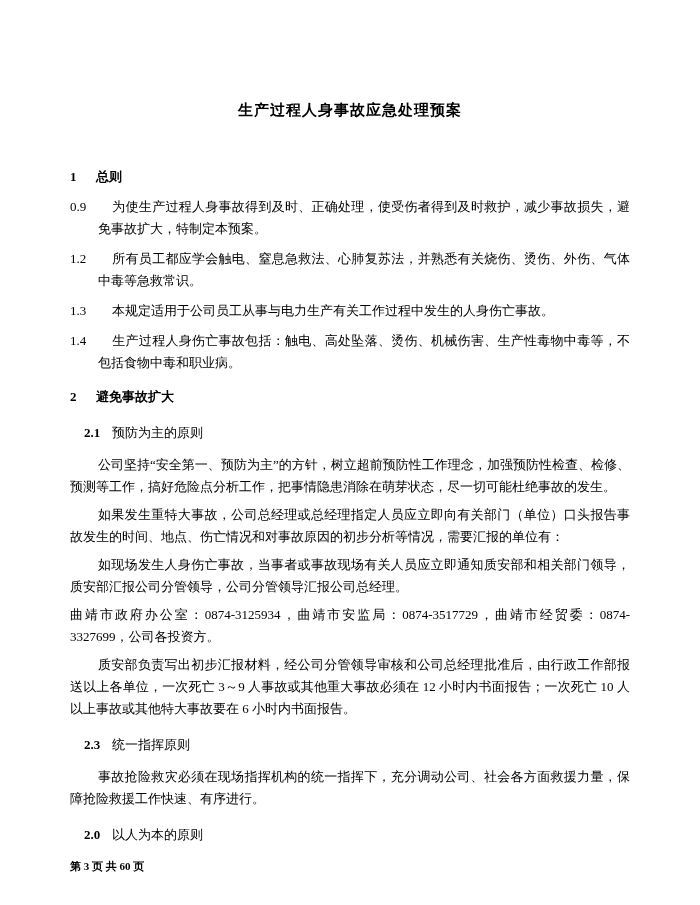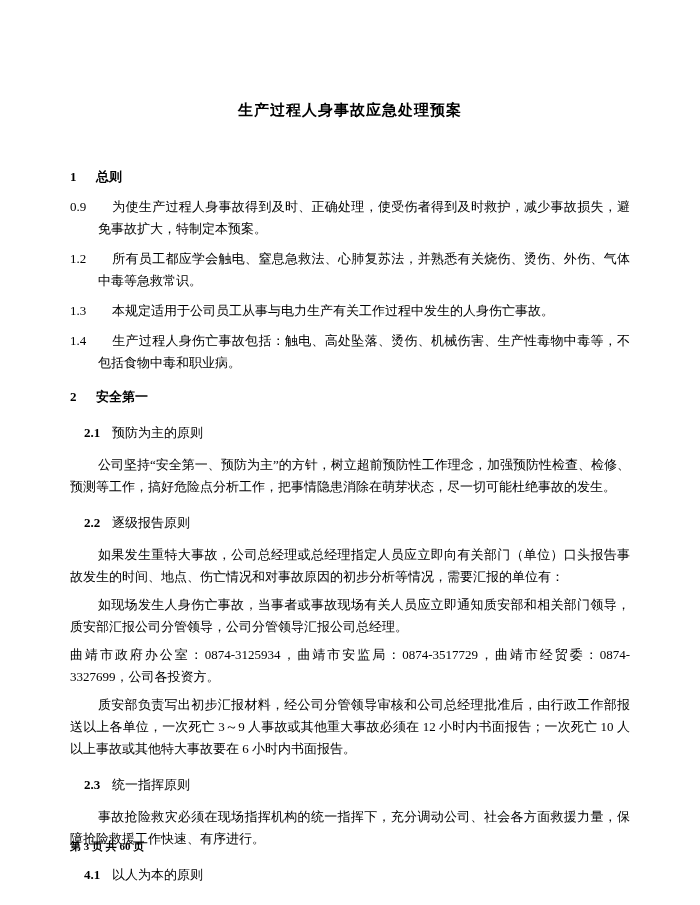--- a/index.html
+++ b/index.html
@@ -61,21 +61,21 @@
     margin: 6px 0;
     text-indent: 28px;
     text-align: justify;
   }
   .para.no-indent {
     text-indent: 0;
   }
   .footer {
     position: absolute;
     left: 70px;
-    bottom: 52px;
+    bottom: 32px;
     font-size: 11px;
     font-weight: bold;
     line-height: 14px;
   }
 </style>
 </head>
 <body>
 
 <div class="page">
 
@@ -95,40 +95,37 @@
 
   <div class="item">
     <span class="item-num">1.3</span><span>本规定适用于公司员工从事与电力生产有关工作过程中发生的人身伤亡事故。</span>
   </div>
 
   <div class="item">
     <span class="item-num">1.4</span><span>生产过程人身伤亡事故包括：触电、高处坠落、烫伤、机械伤害、生产性毒物中毒等，不包括食物中毒和职业病。</span>
   </div>
 
   <div class="sec-heading">
-    <span class="sec-num">2</span><span>安全第一</span>
+    <span class="sec-num">2</span><span>避免事故扩大</span>
   </div>
 
   <div class="subheading">
     <span class="sub-num">2.1</span><span>预防为主的原则</span>
   </div>
   <div class="para">公司坚持“安全第一、预防为主”的方针，树立超前预防性工作理念，加强预防性检查、检修、预测等工作，搞好危险点分析工作，把事情隐患消除在萌芽状态，尽一切可能杜绝事故的发生。</div>
 
-  <div class="subheading">
-    <span class="sub-num">2.2</span><span>逐级报告原则</span>
-  </div>
   <div class="para">如果发生重特大事故，公司总经理或总经理指定人员应立即向有关部门（单位）口头报告事故发生的时间、地点、伤亡情况和对事故原因的初步分析等情况，需要汇报的单位有：</div>
   <div class="para">如现场发生人身伤亡事故，当事者或事故现场有关人员应立即通知质安部和相关部门领导，质安部汇报公司分管领导，公司分管领导汇报公司总经理。</div>
   <div class="para no-indent">曲靖市政府办公室：0874-3125934，曲靖市安监局：0874-3517729，曲靖市经贸委：0874-3327699，公司各投资方。</div>
   <div class="para">质安部负责写出初步汇报材料，经公司分管领导审核和公司总经理批准后，由行政工作部报送以上各单位，一次死亡 3～9 人事故或其他重大事故必须在 12 小时内书面报告；一次死亡 10 人以上事故或其他特大事故要在 6 小时内书面报告。</div>
 
   <div class="subheading">
     <span class="sub-num">2.3</span><span>统一指挥原则</span>
   </div>
   <div class="para">事故抢险救灾必须在现场指挥机构的统一指挥下，充分调动公司、社会各方面救援力量，保障抢险救援工作快速、有序进行。</div>
 
   <div class="subheading">
-    <span class="sub-num">4.1</span><span>以人为本的原则</span>
+    <span class="sub-num">2.0</span><span>以人为本的原则</span>
   </div>
 
   <div class="footer">第 3 页 共 60 页</div>
 
 </div>
 
 </body></html>

